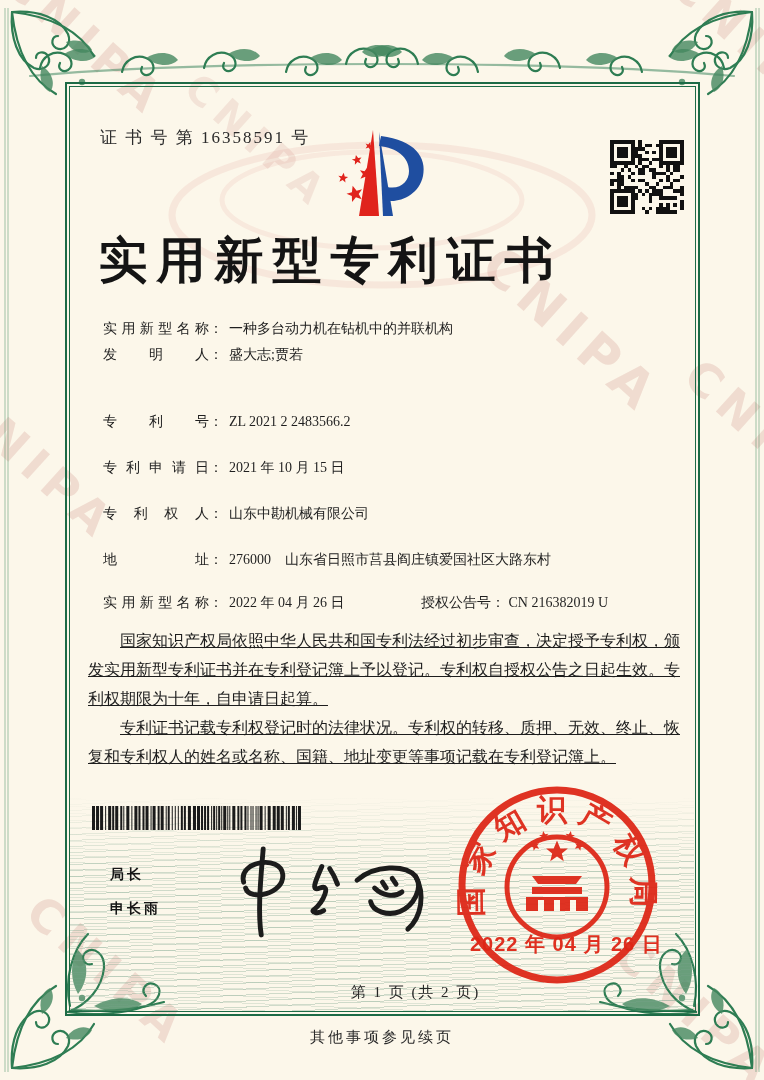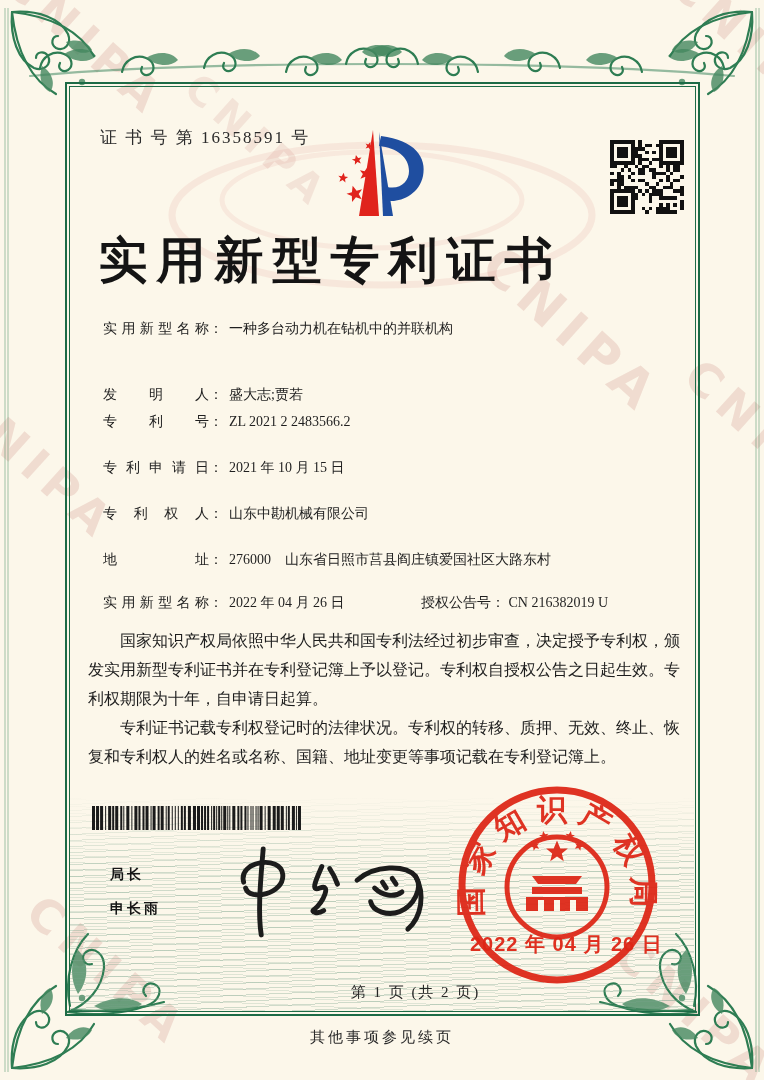--- a/index.html
+++ b/index.html
@@ -22,21 +22,21 @@
   .guilloche::after{content:"";position:absolute;inset:0;
      background:linear-gradient(rgba(252,247,234,.95), rgba(252,247,234,0) 34%);}
   .certno{left:100px;top:126px;font-size:17px;letter-spacing:2px;color:#2b2b2b;}
   .title{left:65px;top:228px;width:522px;text-align:center;font-size:49px;font-weight:bold;
          letter-spacing:9px;padding-left:9px;box-sizing:border-box;color:#141414;}
   .frow{position:absolute;left:103px;font-size:14px;color:#1f1f1f;white-space:nowrap;}
   .flabel{display:inline-block;width:106px;text-align:justify;text-align-last:justify;vertical-align:bottom;}
   .fvalue{margin-left:6px;}
   .grant2{position:absolute;left:318px;}
   .bodytxt{left:88px;top:626px;width:592px;font-size:16px;line-height:29px;text-align:justify;color:#1d1d1d;}
-  .bodytxt p{margin:0;text-indent:2em;}
+  .bodytxt p{margin:0;text-indent:2em;text-decoration:underline;}
   .signer{left:110px;font-size:14px;font-weight:600;letter-spacing:3px;
           font-family:"Liberation Sans","DejaVu Sans",sans-serif;color:#161616;}
   .sealdate{left:470px;top:931px;width:185px;text-align:center;font-size:20px;font-weight:bold;
             color:rgba(221,37,21,.95);letter-spacing:1px;white-space:nowrap;
             font-family:"Liberation Sans","DejaVu Sans",sans-serif;}
   .pageinfo{left:65px;top:983px;width:631px;text-align:center;font-size:15px;letter-spacing:2px;color:#262626;padding-left:35px;}
   .note{left:0;top:1028px;width:764px;text-align:center;font-size:15px;letter-spacing:3px;color:#2a2a2a;}
   .os{stroke:#2e7d53;stroke-width:2.2;fill:none;stroke-linecap:round;}
   .ol{fill:#43875f;opacity:.8;stroke:none;}
   svg{display:block;}
@@ -124,21 +124,21 @@
 
 <svg id="qr" class="abs" style="left:610px;top:140px;shape-rendering:crispEdges" width="74" height="74" viewBox="0 0 21 21">
     <path d="M0 0h1v1h-1zM1 0h1v1h-1zM2 0h1v1h-1zM3 0h1v1h-1zM4 0h1v1h-1zM5 0h1v1h-1zM6 0h1v1h-1zM8 0h1v1h-1zM14 0h1v1h-1zM15 0h1v1h-1zM16 0h1v1h-1zM17 0h1v1h-1zM18 0h1v1h-1zM19 0h1v1h-1zM20 0h1v1h-1zM0 1h1v1h-1zM6 1h1v1h-1zM8 1h1v1h-1zM10 1h1v1h-1zM11 1h1v1h-1zM13 1h1v1h-1zM14 1h1v1h-1zM20 1h1v1h-1zM0 2h1v1h-1zM2 2h1v1h-1zM3 2h1v1h-1zM4 2h1v1h-1zM6 2h1v1h-1zM7 2h1v1h-1zM8 2h1v1h-1zM9 2h1v1h-1zM14 2h1v1h-1zM16 2h1v1h-1zM17 2h1v1h-1zM18 2h1v1h-1zM20 2h1v1h-1zM0 3h1v1h-1zM2 3h1v1h-1zM3 3h1v1h-1zM4 3h1v1h-1zM6 3h1v1h-1zM7 3h1v1h-1zM10 3h1v1h-1zM12 3h1v1h-1zM14 3h1v1h-1zM16 3h1v1h-1zM17 3h1v1h-1zM18 3h1v1h-1zM20 3h1v1h-1zM0 4h1v1h-1zM2 4h1v1h-1zM3 4h1v1h-1zM4 4h1v1h-1zM6 4h1v1h-1zM7 4h1v1h-1zM8 4h1v1h-1zM14 4h1v1h-1zM16 4h1v1h-1zM17 4h1v1h-1zM18 4h1v1h-1zM20 4h1v1h-1zM0 5h1v1h-1zM6 5h1v1h-1zM8 5h1v1h-1zM9 5h1v1h-1zM10 5h1v1h-1zM12 5h1v1h-1zM13 5h1v1h-1zM14 5h1v1h-1zM20 5h1v1h-1zM0 6h1v1h-1zM1 6h1v1h-1zM2 6h1v1h-1zM3 6h1v1h-1zM4 6h1v1h-1zM5 6h1v1h-1zM6 6h1v1h-1zM8 6h1v1h-1zM11 6h1v1h-1zM14 6h1v1h-1zM15 6h1v1h-1zM16 6h1v1h-1zM17 6h1v1h-1zM18 6h1v1h-1zM19 6h1v1h-1zM20 6h1v1h-1zM0 7h1v1h-1zM1 7h1v1h-1zM4 7h1v1h-1zM7 7h1v1h-1zM9 7h1v1h-1zM10 7h1v1h-1zM14 7h1v1h-1zM16 7h1v1h-1zM18 7h1v1h-1zM19 7h1v1h-1zM3 8h1v1h-1zM5 8h1v1h-1zM8 8h1v1h-1zM9 8h1v1h-1zM11 8h1v1h-1zM12 8h1v1h-1zM16 8h1v1h-1zM18 8h1v1h-1zM19 8h1v1h-1zM0 9h1v1h-1zM2 9h1v1h-1zM6 9h1v1h-1zM8 9h1v1h-1zM9 9h1v1h-1zM12 9h1v1h-1zM13 9h1v1h-1zM14 9h1v1h-1zM15 9h1v1h-1zM17 9h1v1h-1zM2 10h1v1h-1zM3 10h1v1h-1zM5 10h1v1h-1zM12 10h1v1h-1zM16 10h1v1h-1zM20 10h1v1h-1zM0 11h1v1h-1zM1 11h1v1h-1zM2 11h1v1h-1zM3 11h1v1h-1zM6 11h1v1h-1zM8 11h1v1h-1zM9 11h1v1h-1zM14 11h1v1h-1zM16 11h1v1h-1zM18 11h1v1h-1zM19 11h1v1h-1zM0 12h1v1h-1zM2 12h1v1h-1zM3 12h1v1h-1zM10 12h1v1h-1zM13 12h1v1h-1zM17 12h1v1h-1zM2 13h1v1h-1zM4 13h1v1h-1zM5 13h1v1h-1zM6 13h1v1h-1zM7 13h1v1h-1zM11 13h1v1h-1zM12 13h1v1h-1zM15 13h1v1h-1zM16 13h1v1h-1zM17 13h1v1h-1zM20 13h1v1h-1zM0 14h1v1h-1zM1 14h1v1h-1zM2 14h1v1h-1zM3 14h1v1h-1zM4 14h1v1h-1zM5 14h1v1h-1zM6 14h1v1h-1zM8 14h1v1h-1zM10 14h1v1h-1zM12 14h1v1h-1zM13 14h1v1h-1zM14 14h1v1h-1zM18 14h1v1h-1zM19 14h1v1h-1zM20 14h1v1h-1zM0 15h1v1h-1zM6 15h1v1h-1zM7 15h1v1h-1zM9 15h1v1h-1zM11 15h1v1h-1zM12 15h1v1h-1zM13 15h1v1h-1zM14 15h1v1h-1zM20 15h1v1h-1zM0 16h1v1h-1zM2 16h1v1h-1zM3 16h1v1h-1zM4 16h1v1h-1zM6 16h1v1h-1zM7 16h1v1h-1zM11 16h1v1h-1zM14 16h1v1h-1zM15 16h1v1h-1zM16 16h1v1h-1zM17 16h1v1h-1zM18 16h1v1h-1zM0 17h1v1h-1zM2 17h1v1h-1zM3 17h1v1h-1zM4 17h1v1h-1zM6 17h1v1h-1zM11 17h1v1h-1zM20 17h1v1h-1zM0 18h1v1h-1zM2 18h1v1h-1zM3 18h1v1h-1zM4 18h1v1h-1zM6 18h1v1h-1zM14 18h1v1h-1zM16 18h1v1h-1zM18 18h1v1h-1zM20 18h1v1h-1zM0 19h1v1h-1zM6 19h1v1h-1zM9 19h1v1h-1zM11 19h1v1h-1zM13 19h1v1h-1zM14 19h1v1h-1zM15 19h1v1h-1zM16 19h1v1h-1zM20 19h1v1h-1zM0 20h1v1h-1zM1 20h1v1h-1zM2 20h1v1h-1zM3 20h1v1h-1zM4 20h1v1h-1zM5 20h1v1h-1zM6 20h1v1h-1zM10 20h1v1h-1zM13 20h1v1h-1zM14 20h1v1h-1zM15 20h1v1h-1zM16 20h1v1h-1zM17 20h1v1h-1zM18 20h1v1h-1z" fill="#111"></path>
   </svg>
 
 <div class="abs title">实用新型专利证书</div>
 
 <div class="frow" style="top:320px">
   <span class="flabel">实用新型名称</span><span>：</span><span class="fvalue">一种多台动力机在钻机中的并联机构</span>
 </div>
-<div class="frow" style="top:386px">
+<div class="frow" style="top:346px">
   <span class="flabel">发明人</span><span>：</span><span class="fvalue">盛大志;贾若</span>
 </div>
 <div class="frow" style="top:413px">
   <span class="flabel">专利号</span><span>：</span><span class="fvalue">ZL 2021 2 2483566.2</span>
 </div>
 <div class="frow" style="top:459px">
   <span class="flabel">专利申请日</span><span>：</span><span class="fvalue">2021 年 10 月 15 日</span>
 </div>
 <div class="frow" style="top:505px">
   <span class="flabel">专利权人</span><span>：</span><span class="fvalue">山东中勘机械有限公司</span>

